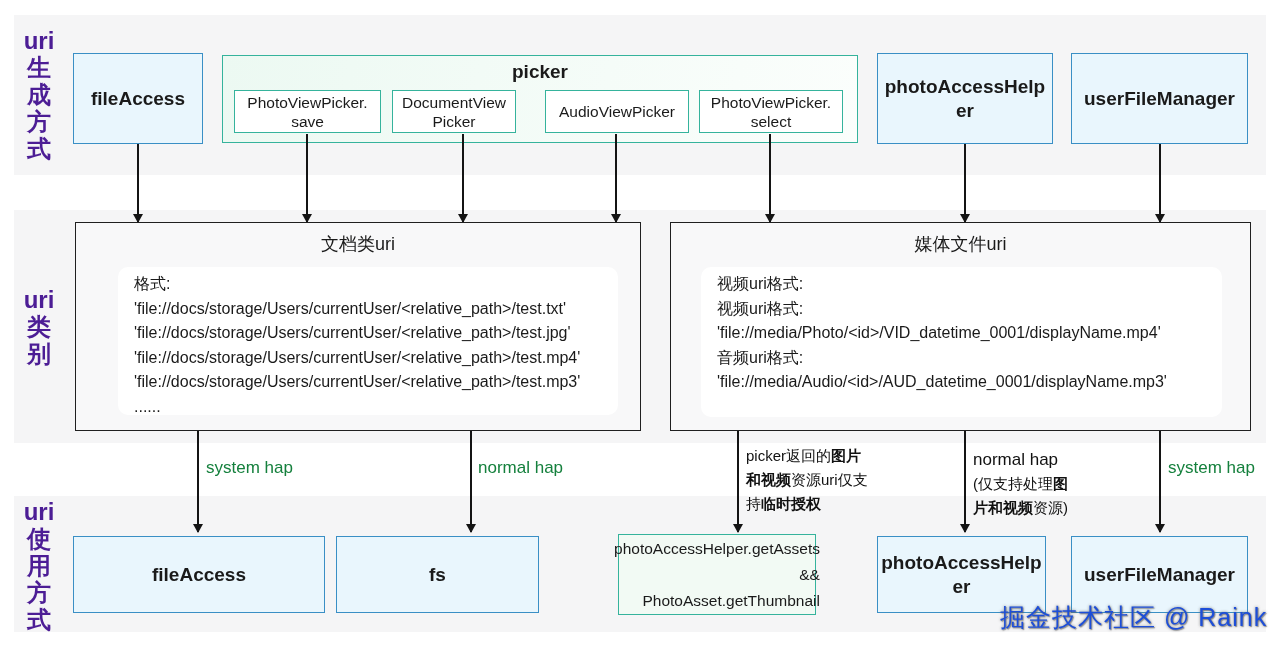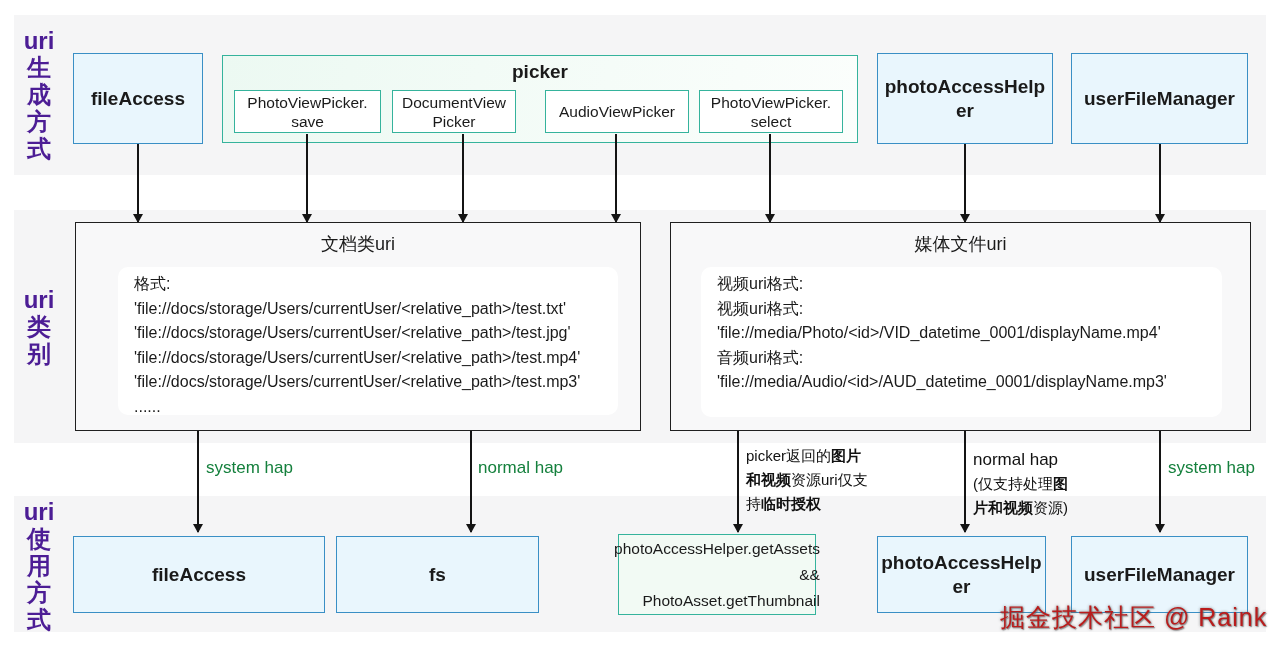--- a/index.html
+++ b/index.html
@@ -65,21 +65,21 @@
     border-left:5px solid transparent;border-right:5px solid transparent;
     border-top:9px solid #141414;
   }
 
   .edge-label{position:absolute;font-size:17px;color:#15803d;}
   .annot{position:absolute;font-size:15px;line-height:24px;color:#111;}
   .annot .b{font-weight:700;}
   .annot-head{font-size:17px;line-height:25px;}
 
   .watermark{
-    position:absolute;left:1000px;top:601px;font-size:25px;color:#b91c1c;
+    position:absolute;left:1000px;top:601px;font-size:25px;color:#1d4ed8;
     letter-spacing:1px;
     text-shadow:0 0 3px rgba(110,110,110,.85),1px 1px 1px rgba(90,90,90,.6);
   }
 </style>
 </head>
 <body>
 
 <div class="band band1"></div>
 <div class="band band2"></div>
 <div class="band band3"></div>

